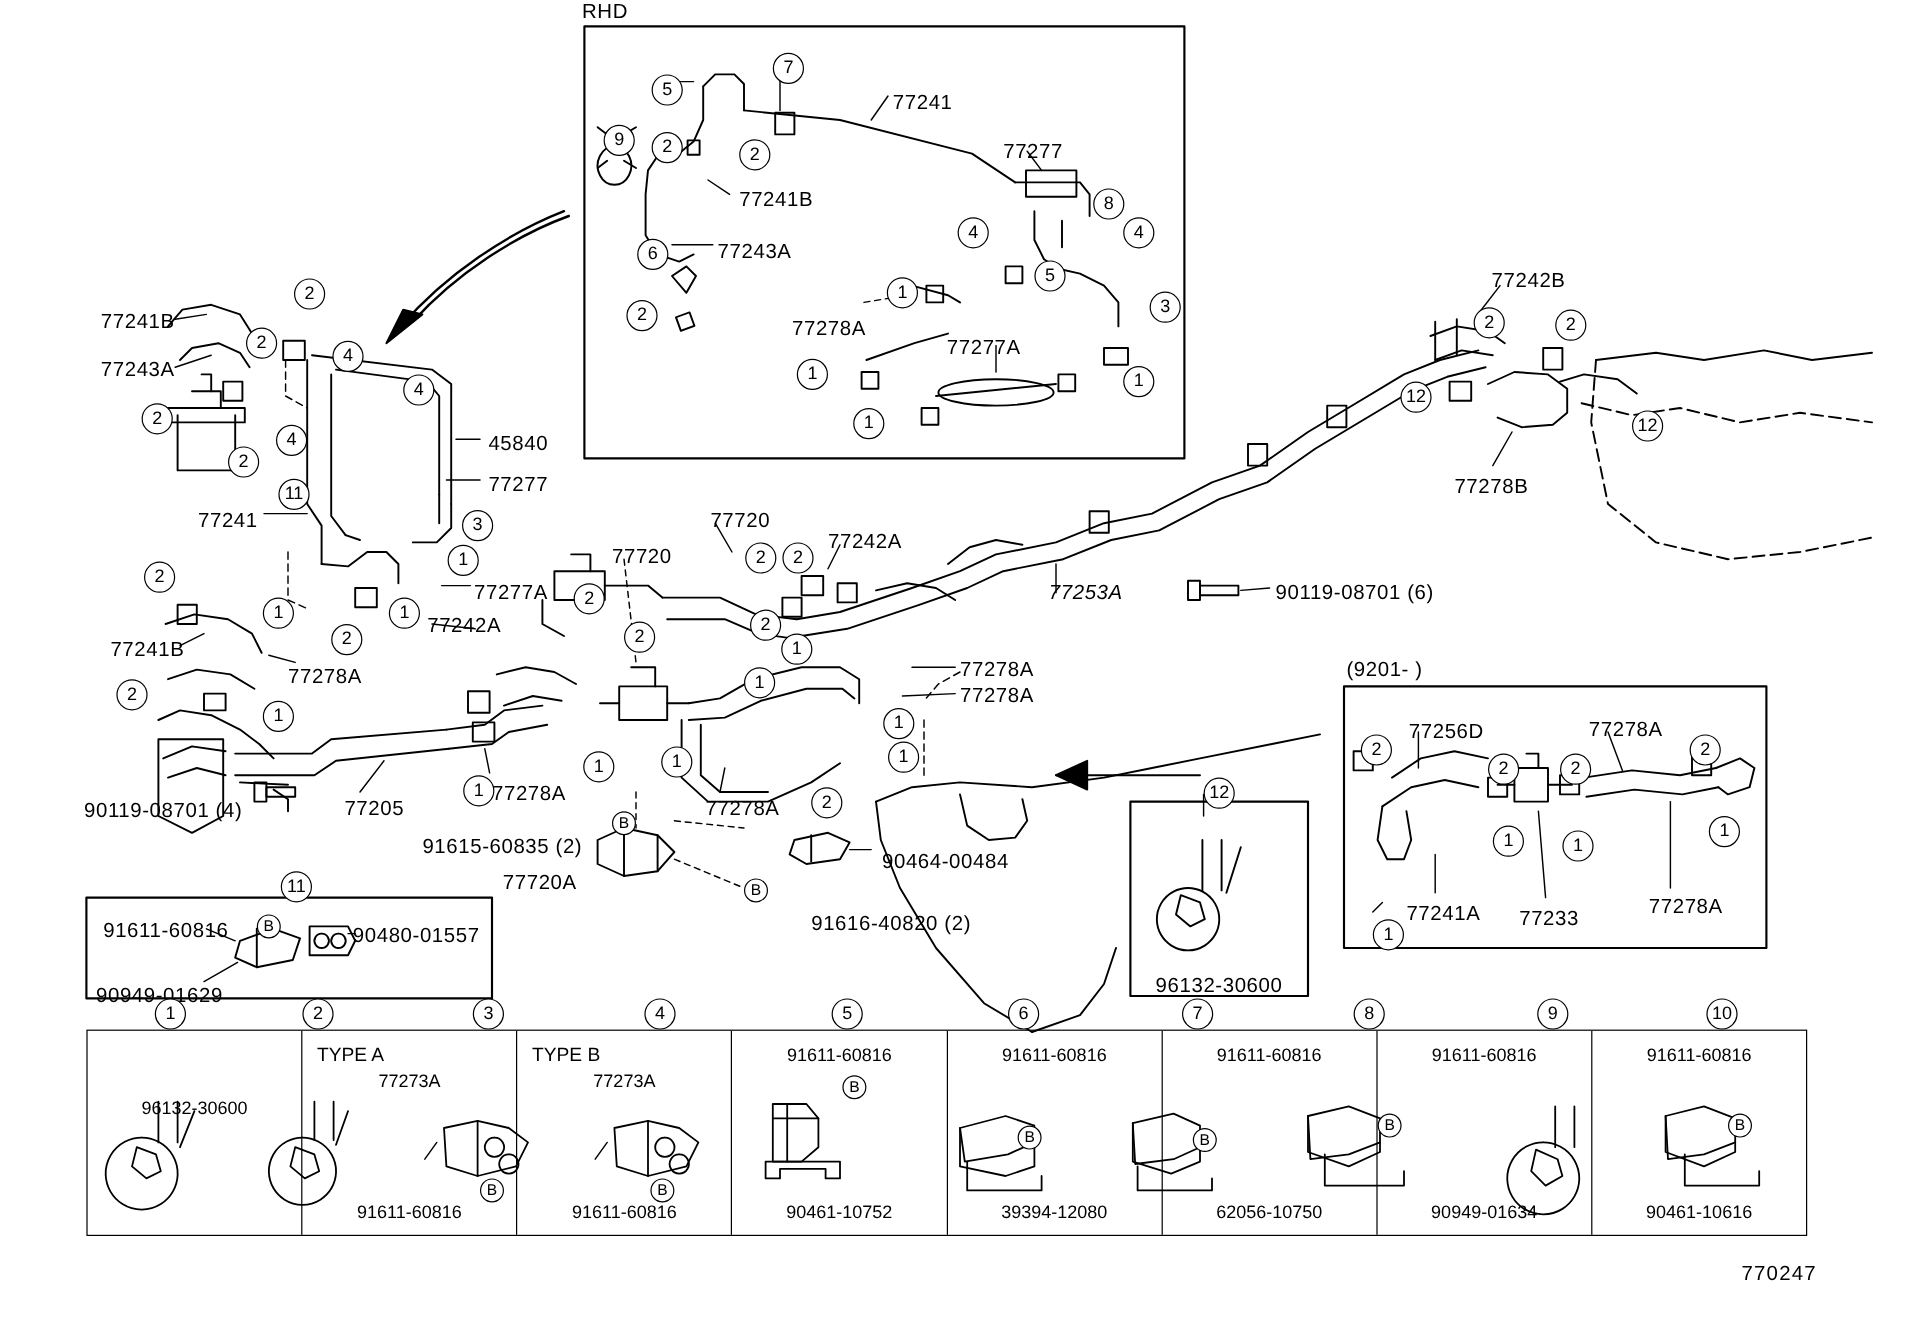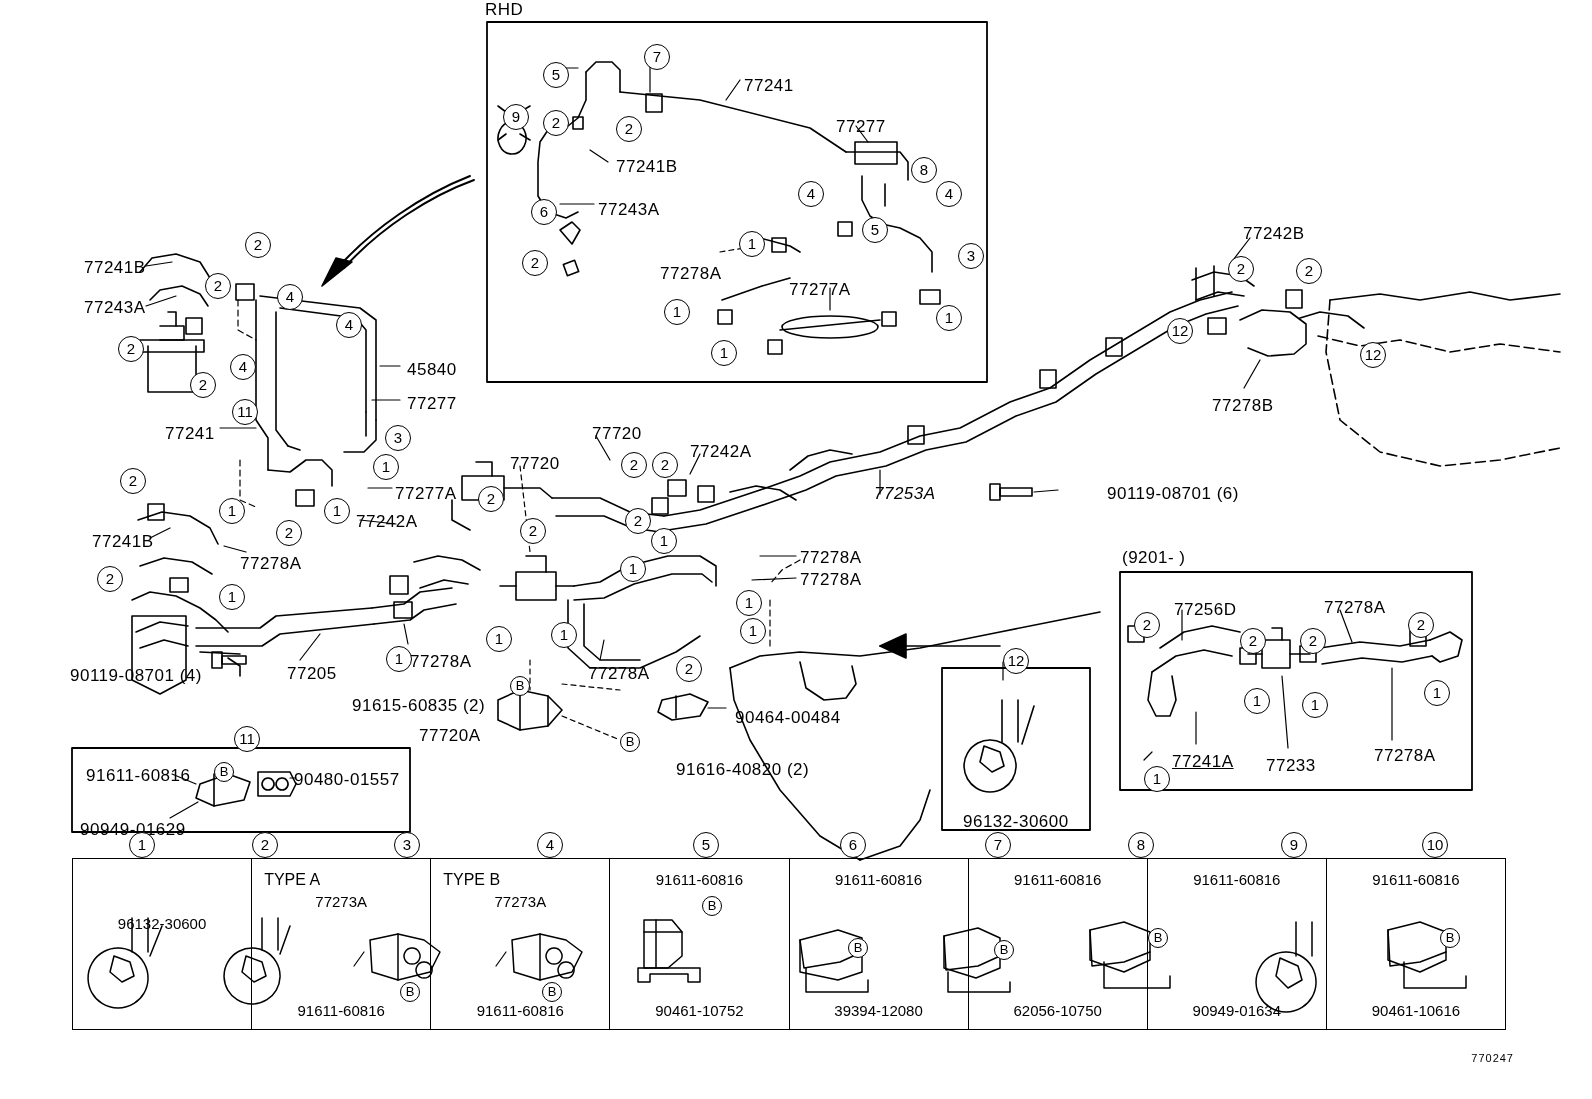--- a/index.html
+++ b/index.html
@@ -94,21 +94,21 @@
   }
   .typelbl {
     position: absolute;
     font-size: 16px;
     left: 12px;
   }
   #docid {
     position: absolute;
     right: 78px;
     top: 1052px;
-    font-size: 11px;
+    font-size: 17px;
     letter-spacing: 1px;
   }
 </style>
 </head>
 <body>
 
 <div id="sheet">
 
   <svg class="svgwrap" viewBox="0 0 1592 1099">
     <g fill="none" stroke="#000" stroke-width="1.6" stroke-linecap="round" stroke-linejoin="round">
@@ -387,34 +387,34 @@
   <div class="lbl" style="left:395px; top:484px;">77277A</div>
   <div class="lbl" style="left:92px;  top:532px;">77241B</div>
   <div class="lbl" style="left:240px; top:554px;">77278A</div>
   <div class="lbl" style="left:356px; top:512px;">77242A</div>
   <div class="lbl" style="left:1243px;top:224px;">77242B</div>
   <div class="lbl" style="left:1212px;top:396px;">77278B</div>
   <div class="lbl" style="left:592px; top:424px;">77720</div>
   <div class="lbl" style="left:510px; top:454px;">77720</div>
   <div class="lbl" style="left:690px; top:442px;">77242A</div>
   <div class="lbl" style="left:874px; top:484px;font-style:italic;">77253A</div>
-  <div class="lbl" style="left:1107px;top:484px;">90119-08701 (6)</div>
+  <div class="lbl" style="left:1063px;top:484px;">90119-08701 (6)</div>
   <div class="lbl" style="left:800px; top:548px;">77278A</div>
   <div class="lbl" style="left:800px; top:570px;">77278A</div>
   <div class="lbl" style="left:287px; top:664px;">77205</div>
   <div class="lbl" style="left:410px; top:652px;">77278A</div>
   <div class="lbl" style="left:588px; top:664px;">77278A</div>
   <div class="lbl" style="left:70px;  top:666px;">90119-08701 (4)</div>
   <div class="lbl" style="left:352px; top:696px;">91615-60835 (2)</div>
   <div class="lbl" style="left:419px; top:726px;">77720A</div>
   <div class="lbl" style="left:676px; top:736px;margin-top:24px;">91616-40820 (2)</div>
   <div class="lbl" style="left:735px; top:708px;">90464-00484</div>
   <div class="lbl" style="left:1174px;top:600px;">77256D</div>
   <div class="lbl" style="left:1324px;top:598px;">77278A</div>
-  <div class="lbl" style="left:1172px;top:752px;text-decoration:underline;">77241A</div>
+  <div class="lbl" style="left:1172px;top:752px;">77241A</div>
   <div class="lbl" style="left:1266px;top:756px;">77233</div>
   <div class="lbl" style="left:1374px;top:746px;">77278A</div>
   <div class="lbl" style="left:963px; top:812px;">96132-30600</div>
   <div class="lbl" style="left:86px;  top:766px;">91611-60816</div>
   <div class="lbl" style="left:294px; top:770px;">90480-01557</div>
   <div class="lbl" style="left:80px;  top:820px;">90949-01629</div>
 
   <div class="circ" style="left:543px; top:62px;">5</div>
   <div class="circ" style="left:644px; top:44px;">7</div>
   <div class="circ" style="left:503px; top:104px;">9</div>

